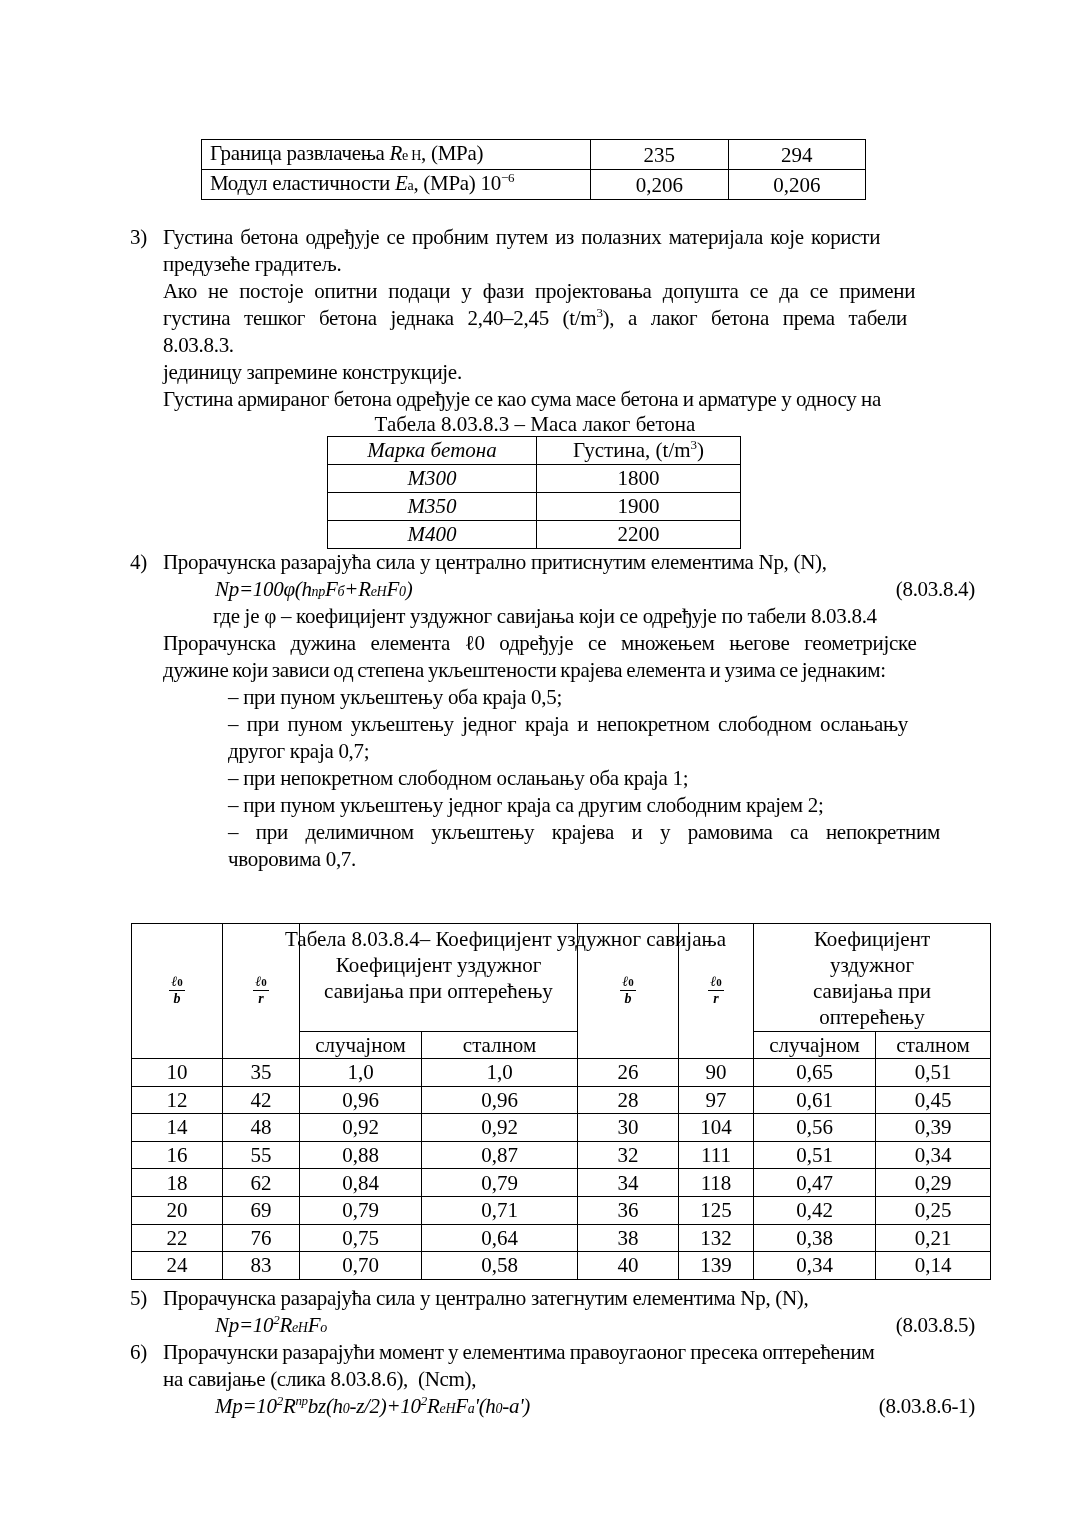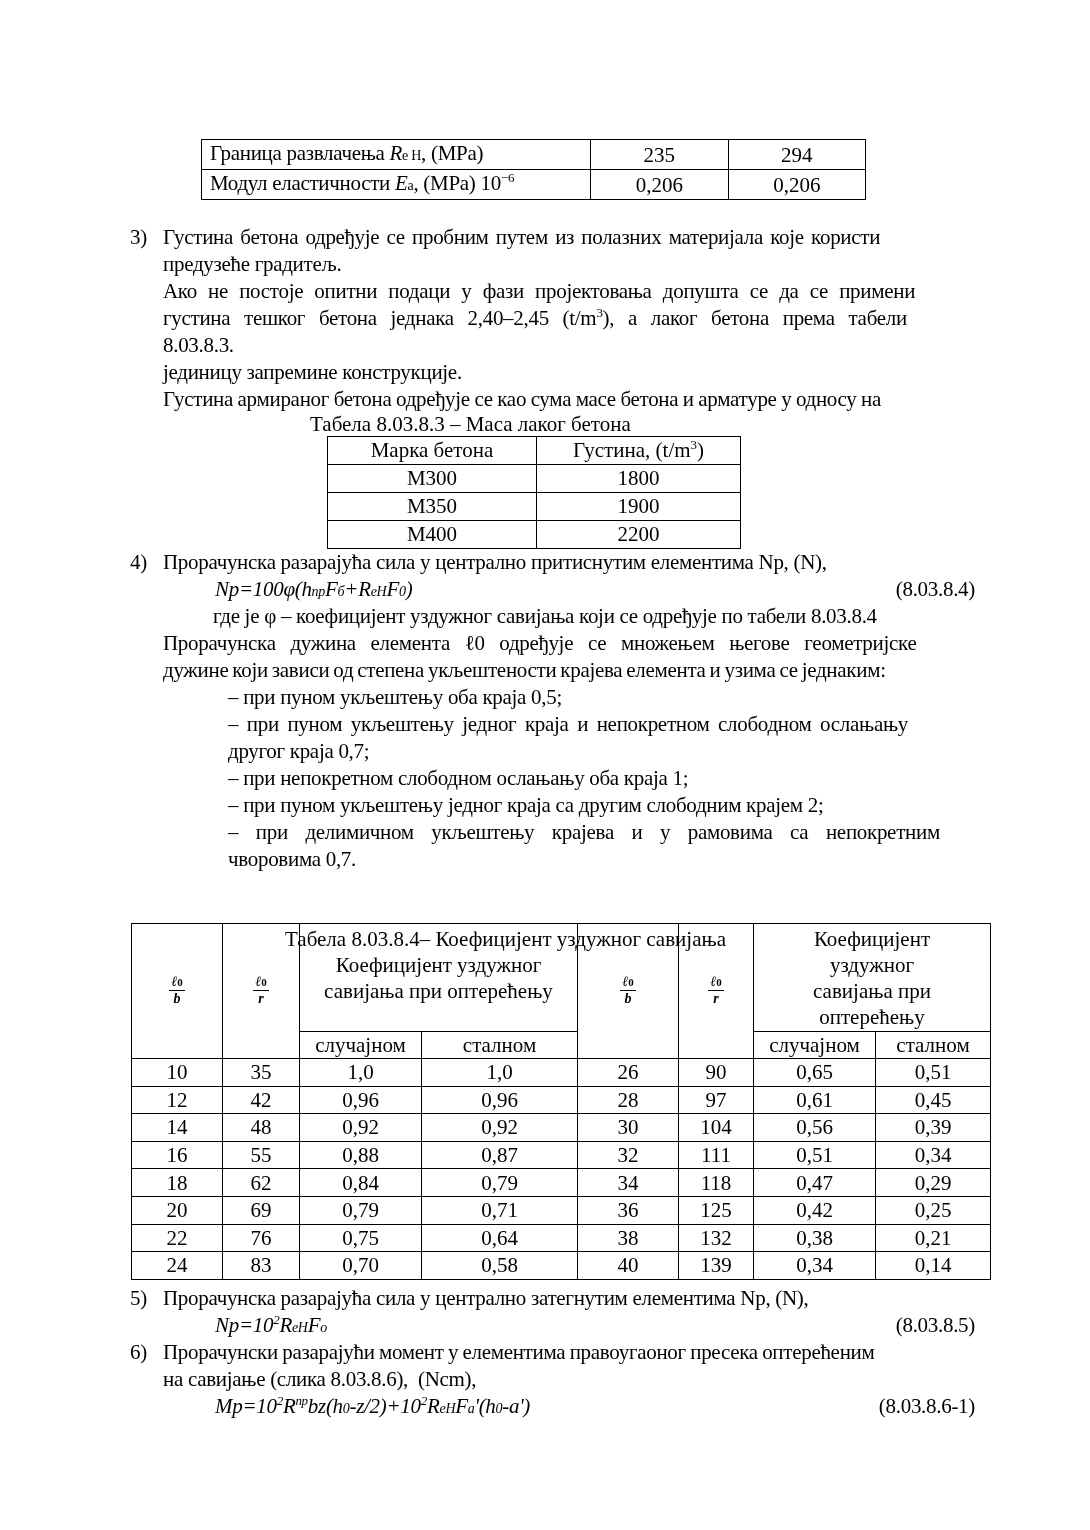--- a/index.html
+++ b/index.html
@@ -20,24 +20,24 @@
   .it { font-style: italic; }
   .sub { font-size: 14px; }
   sup { font-size: 13px; line-height: 0; }
 
   .narrow { letter-spacing: -0.3px; }
   .item-num { position: absolute; left: 130px; }
   .para { position: absolute; left: 163px; width: 828px; }
   .line { white-space: nowrap; }
 
   
-  #t3-caption { left: 310px; width: 450px; top: 411px; }
+  #t3-caption { left: 310px; width: 450px; top: 411px; text-align: center; }
   #t3 { left: 327px; top: 436px; width: 414px; }
   #t3 td { height: 27px; line-height: 27px; text-align: center; font-size: 21px; }
-  #t3 td:first-child { width: 208px; }
+  #t3 td:first-child { width: 208px; font-style: italic; }
 
   
   .formula { font-style: italic; position: absolute; }
   .eqno { position: absolute; right: 115px; }
 
   
   #t4-caption { left: 285px; top: 926px; }
   #t4 { left: 131px; top: 923px; width: 860px; }
   #t4 td { text-align: center; font-size: 21px; line-height: 26px; }
   #t4 .hdr-main { height: 107px; vertical-align: middle; }

